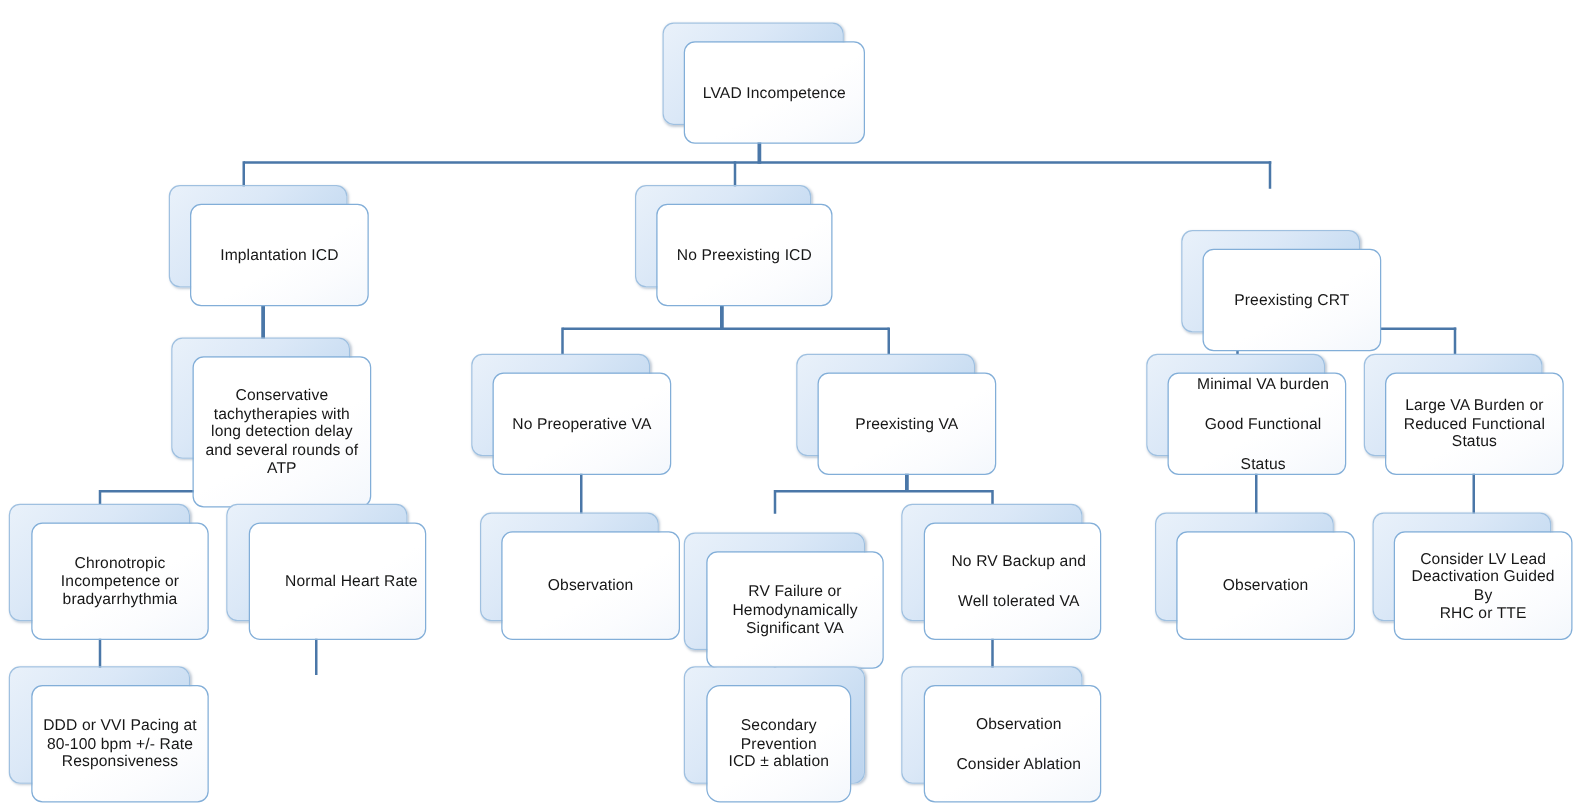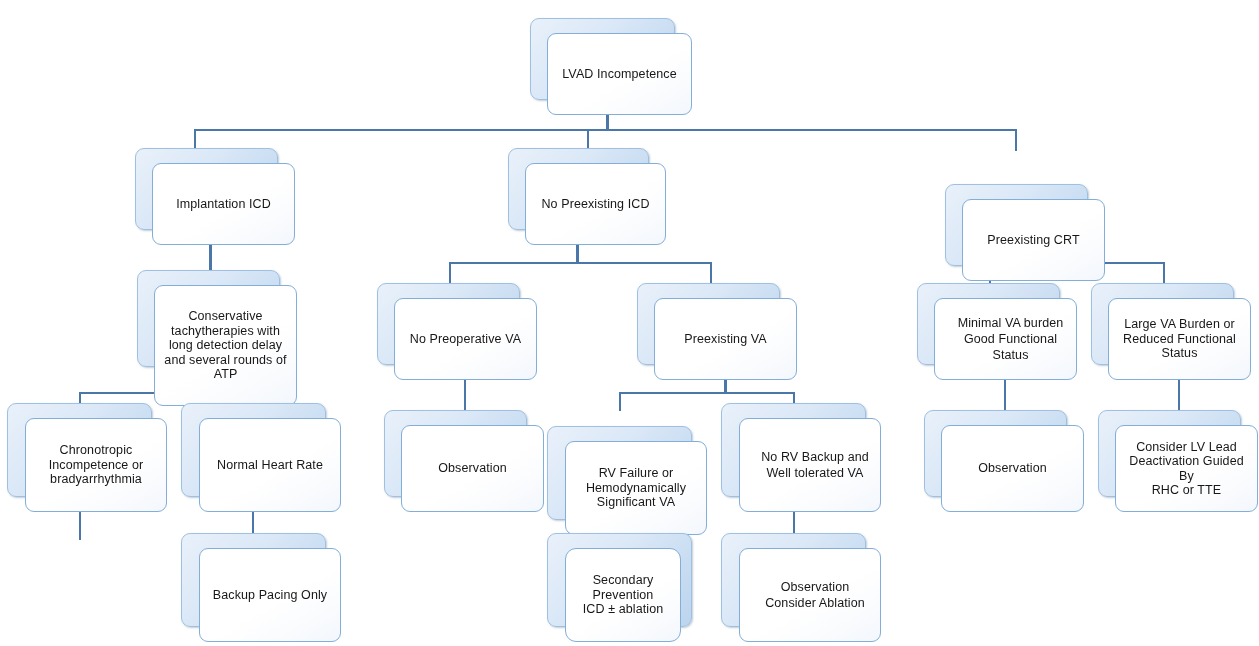--- a/index.html
+++ b/index.html
@@ -39,21 +39,21 @@
   }
   .node .label{
     color:#171717;
     font-size:12.5px;
     line-height:14.5px;
     text-align:center;
     padding:0 6px;
     white-space:pre-line;
     letter-spacing:.1px;
   }
-  .node.loose .label{line-height:16px;padding-left:16px;}
+  .node.loose .label{line-height:32px;padding-left:16px;}
 </style>
 </head>
 <body>
 
 <div id="canvas">
 
   <div class="conn v" style="left:606px;top:113px;height:18px;"></div>
 
   <div class="conn h" style="left:195px;top:129px;width:822px;"></div>
 
@@ -168,21 +168,21 @@
     <div class="back" style="width:145px;height:94px;"></div>
     <div class="front" style="left:18px;top:15px;width:142px;height:94px;">
       <span class="label">Chronotropic
 Incompetence or
 bradyarrhythmia</span>
     </div>
   </div>
 
   <div class="node" style="left:181px;top:403px;width:160px;height:109px;">
     <div class="back" style="width:145px;height:94px;"></div>
-    <div class="front" style="left:18px;top:15px;width:142px;height:94px;">
+    <div class="front" style="left:18px;top:15px;width:142px;height:94px;justify-content:flex-end;">
       <span class="label">Normal Heart Rate</span>
     </div>
   </div>
 
   <div class="node" style="left:384px;top:410px;width:160px;height:102px;">
     <div class="back" style="width:143px;height:87px;"></div>
     <div class="front" style="left:17px;top:15px;width:143px;height:87px;">
       <span class="label">Observation</span>
     </div>
   </div>
@@ -213,27 +213,29 @@
 
   <div class="node" style="left:1098px;top:410px;width:160px;height:102px;">
     <div class="back" style="width:143px;height:87px;"></div>
     <div class="front" style="left:17px;top:15px;width:143px;height:87px;">
       <span class="label">Consider LV Lead
 Deactivation Guided By
 RHC or TTE</span>
     </div>
   </div>
 
-
-  <div class="node" style="left:181px;top:533px;width:160px;height:109px;">
-    <div class="back" style="width:145px;height:94px;"></div>
-    <div class="front" style="left:18px;top:15px;width:142px;height:94px;">
-      <span class="label">Backup Pacing Only</span>
-    </div>
-  </div>
+  <div class="node" style="left:7px;top:533px;width:160px;height:109px;">
+    <div class="back" style="width:145px;height:94px;"></div>
+    <div class="front" style="left:18px;top:15px;width:142px;height:94px;">
+      <span class="label">DDD or VVI Pacing at
+80-100 bpm +/- Rate
+Responsiveness</span>
+    </div>
+  </div>
+
 
   <div class="node" style="left:547px;top:533px;width:160px;height:109px;">
     <div class="back" style="width:145px;height:94px;"></div>
     <div class="front" style="left:18px;top:15px;width:116px;height:94px;border-radius:11px;">
       <span class="label">Secondary Prevention
 ICD ± ablation</span>
     </div>
   </div>
 
   <div class="node loose" style="left:721px;top:533px;width:160px;height:109px;">

